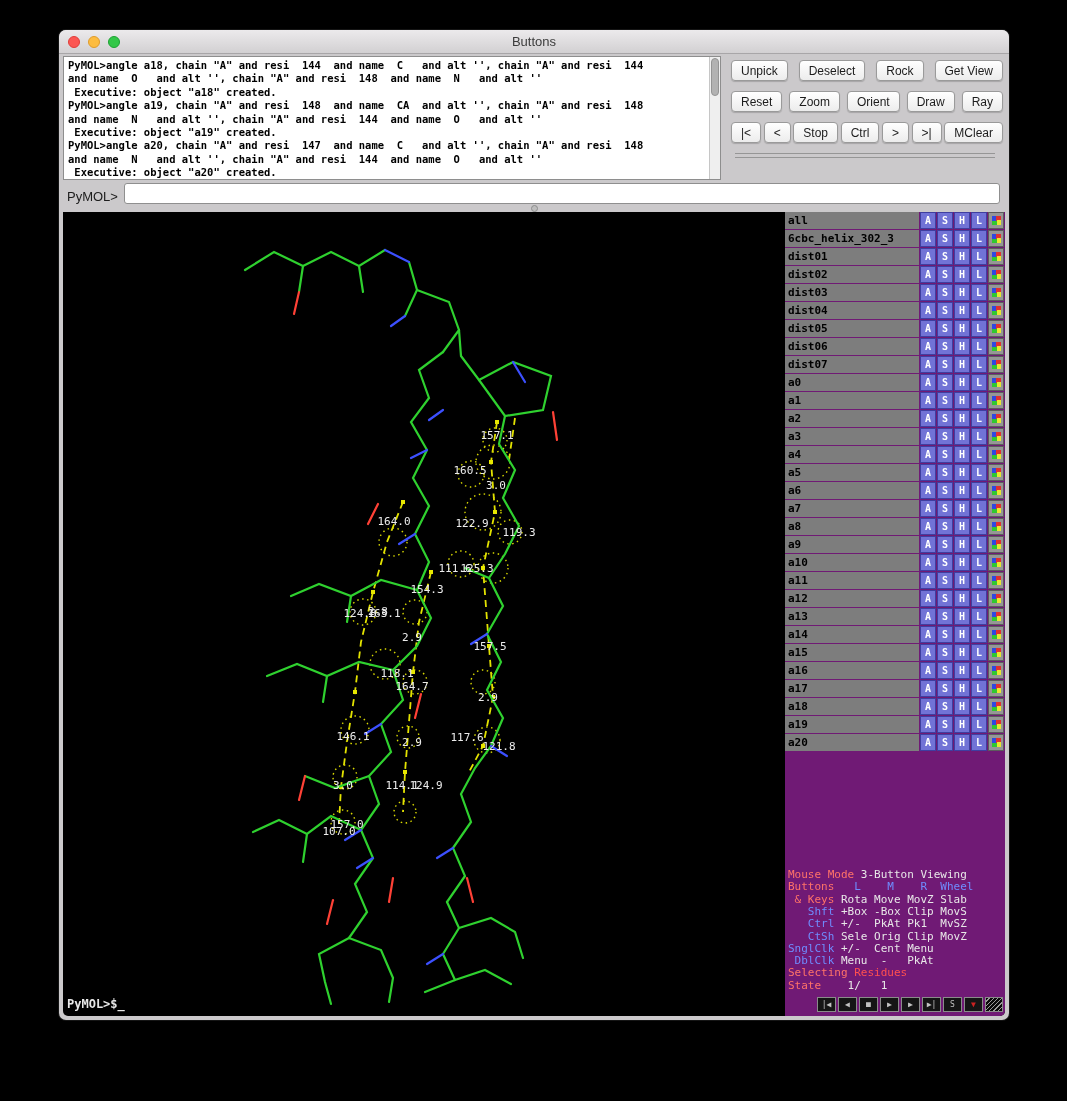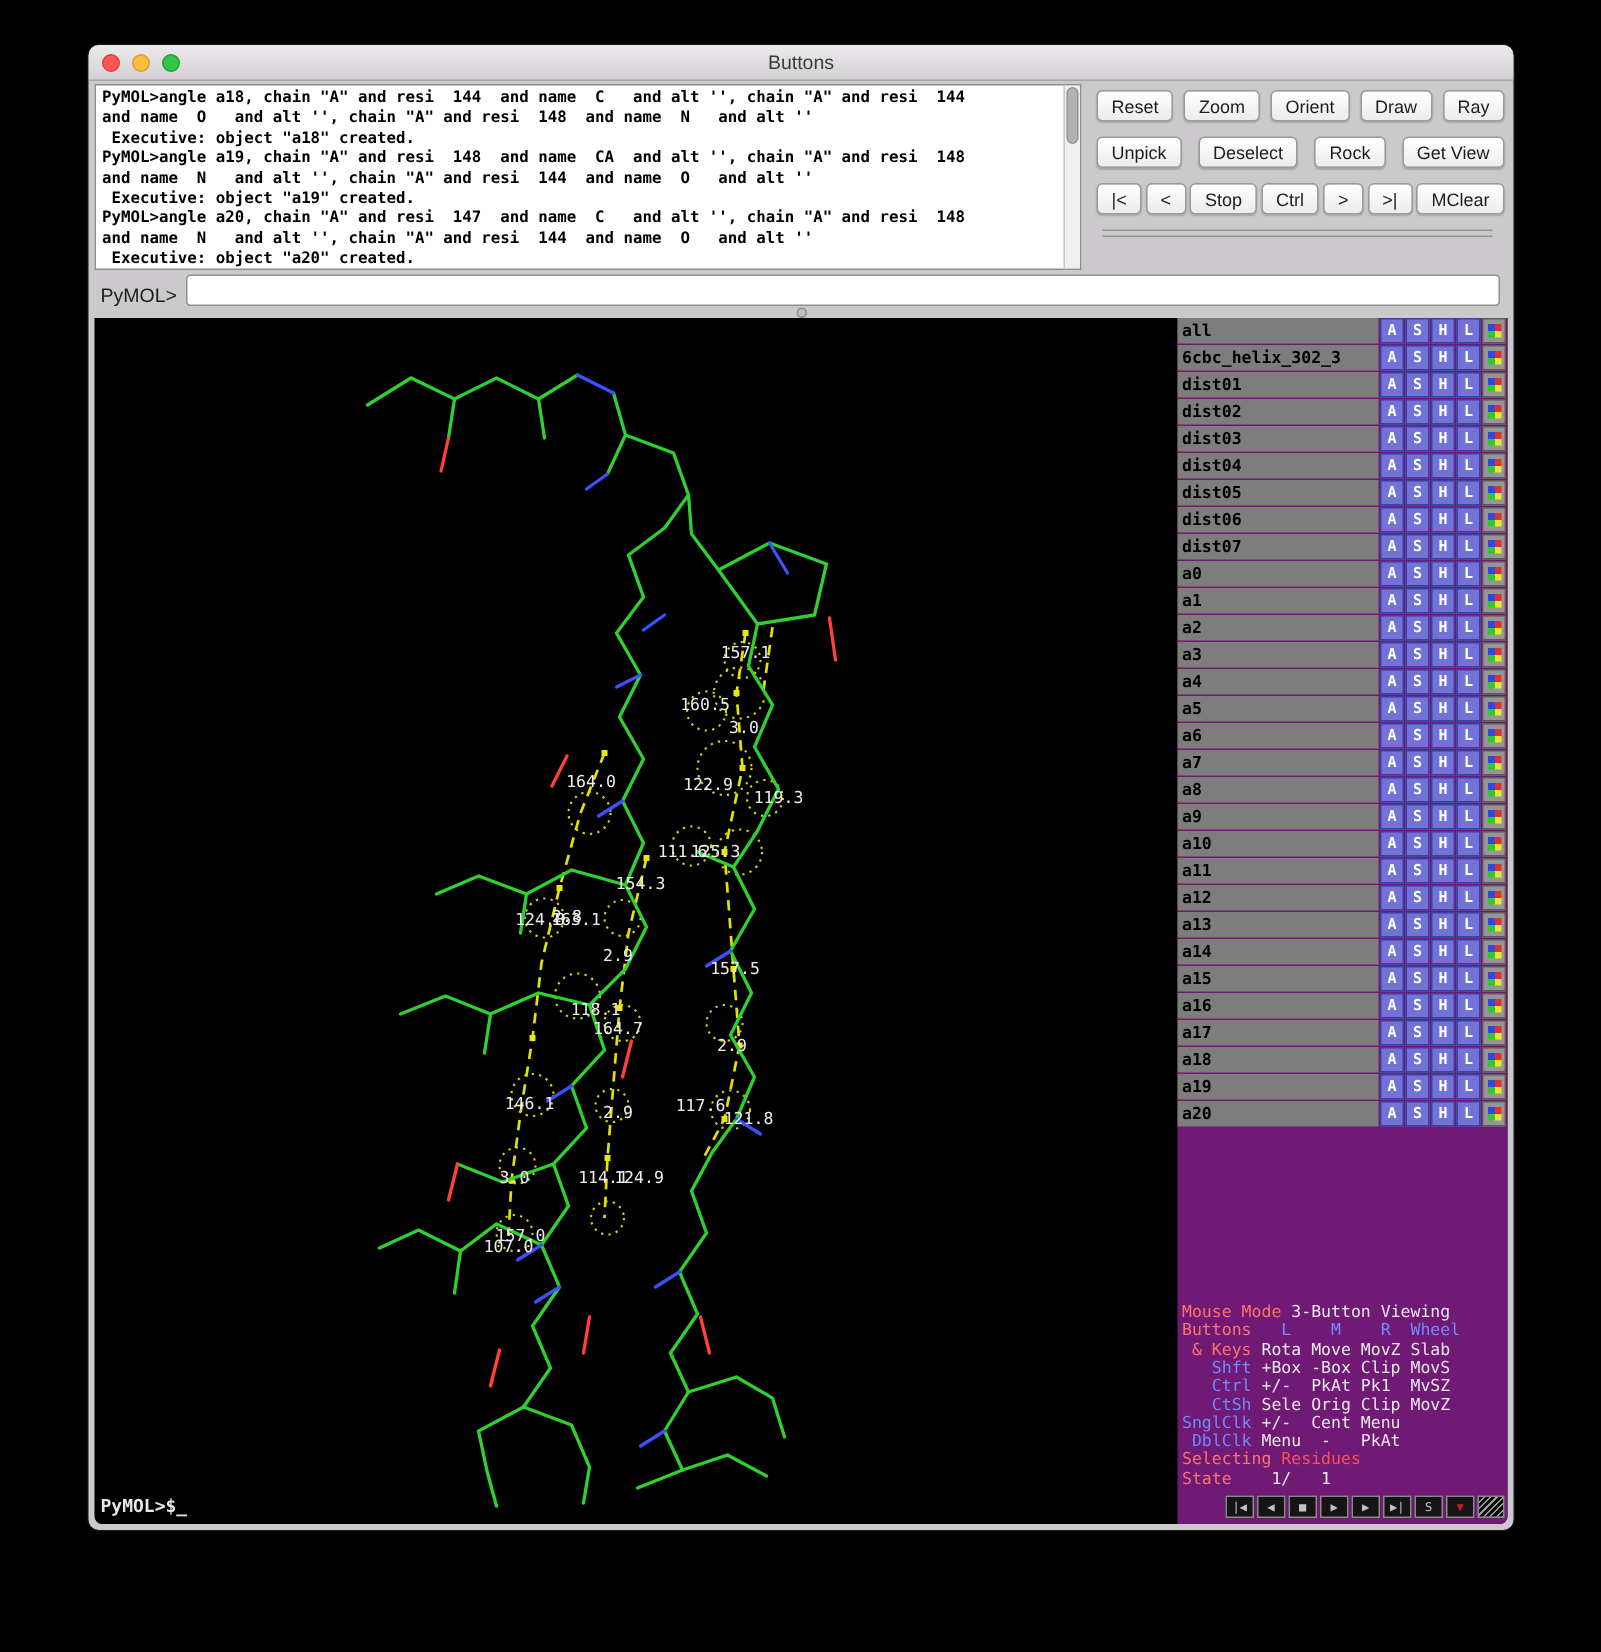--- a/index.html
+++ b/index.html
@@ -106,31 +106,31 @@
 PyMOL&gt;angle a20, chain "A" and resi  147  and name  C   and alt '', chain "A" and resi  148
 and name  N   and alt '', chain "A" and resi  144  and name  O   and alt ''
  Executive: object "a20" created.</pre>
       <div class="console-scrollbar">
         <div class="console-thumb"></div>
       </div>
     </div>
 
     <div class="controls">
       <div class="btn-row">
+          <button class="mac-btn">Unpick</button>
+          <button class="mac-btn">Deselect</button>
+          <button class="mac-btn">Rock</button>
+          <button class="mac-btn">Get View</button>
+        </div>
+      <div class="btn-row">
           <button class="mac-btn">Reset</button>
           <button class="mac-btn">Zoom</button>
           <button class="mac-btn">Orient</button>
           <button class="mac-btn">Draw</button>
           <button class="mac-btn">Ray</button>
-        </div>
-      <div class="btn-row">
-          <button class="mac-btn">Unpick</button>
-          <button class="mac-btn">Deselect</button>
-          <button class="mac-btn">Rock</button>
-          <button class="mac-btn">Get View</button>
         </div>
       <div class="btn-row">
           <button class="mac-btn">|&lt;</button>
           <button class="mac-btn">&lt;</button>
           <button class="mac-btn">Stop</button>
           <button class="mac-btn">Ctrl</button>
           <button class="mac-btn">&gt;</button>
           <button class="mac-btn">&gt;|</button>
           <button class="mac-btn">MClear</button>
         </div>

